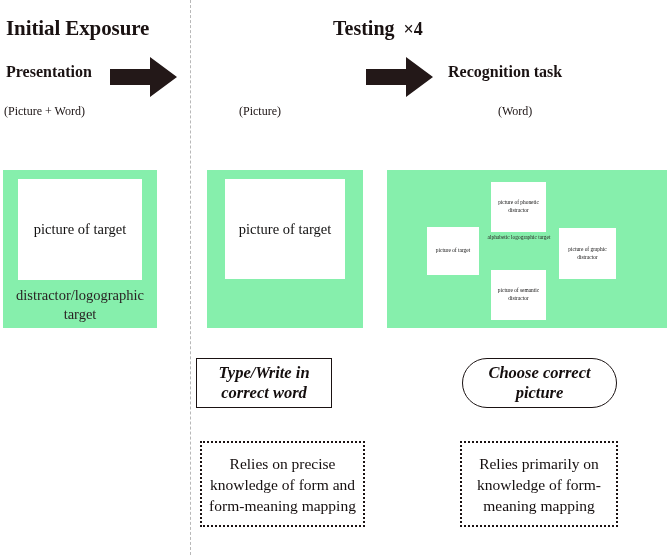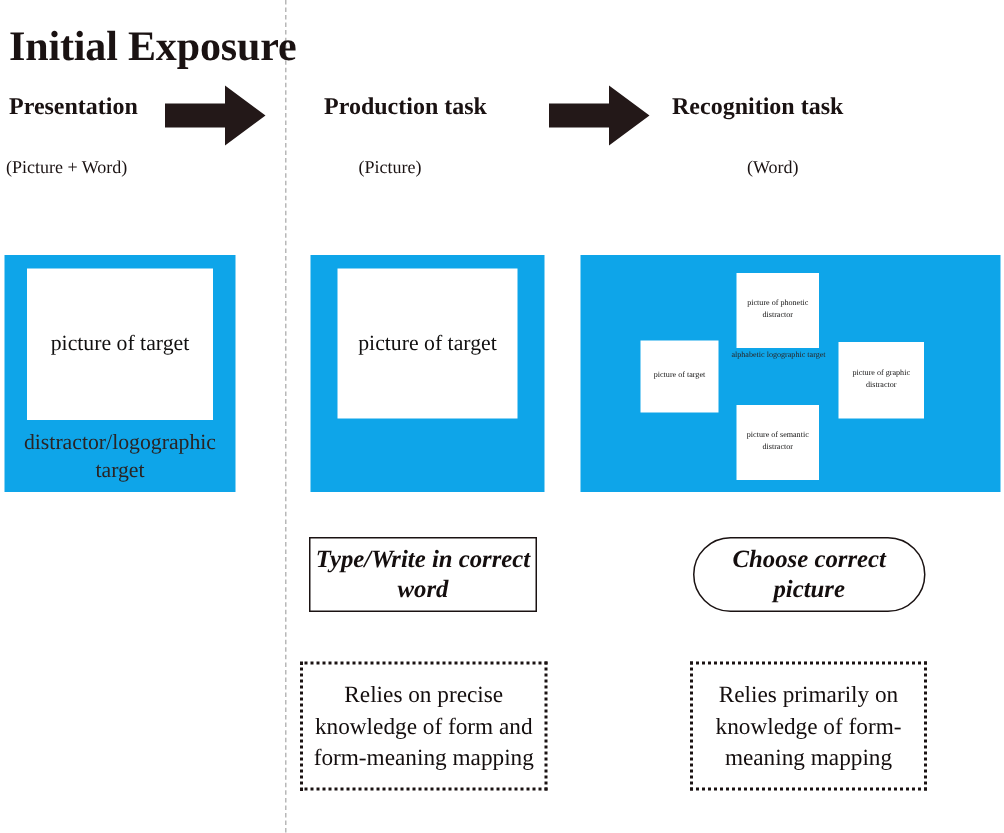--- a/index.html
+++ b/index.html
@@ -31,21 +31,21 @@
     width: 0px;
     height: 555px;
     border-left: 1px dashed #b8b8b8;
   }
 
   
   .hd-initial {
     position: absolute;
     left: 6px;
     top: 16px;
-    font-size: 28px;
+    font-size: 21px;
     font-weight: bold;
     letter-spacing: -0.1px;
     white-space: nowrap;
   }
   .hd-testing {
     position: absolute;
     left: 333px;
     top: 17px;
     font-size: 20px;
     font-weight: bold;
@@ -82,21 +82,21 @@
     height: 42px;
     color: #231818;
   }
   .arrow svg { display: block; width: 100%; height: 100%; }
   .arrow-1 { left: 110px; top: 56px; }
   .arrow-2 { left: 366px; top: 56px; }
 
   
   .panel {
     position: absolute;
-    background: #0ea5e9;
+    background: #86efac;
     box-sizing: border-box;
   }
   .panel-1 { left: 3px;   top: 170px; width: 154px; height: 158px; }
   .panel-2 { left: 207px; top: 170px; width: 156px; height: 158px; }
   .panel-3 { left: 387px; top: 170px; width: 280px; height: 158px; }
 
   .white-box {
     position: absolute;
     background: #ffffff;
     box-sizing: border-box;
@@ -163,21 +163,21 @@
     display: flex;
     align-items: center;
     justify-content: center;
     text-align: center;
     font-weight: bold;
     font-style: italic;
     font-size: 16.5px;
     line-height: 20px;
     color: #140e0e;
   }
-  .instr-1 { left: 206px; top: 358px; width: 152px; height: 50px; justify-content: flex-end; }
+  .instr-1 { left: 196px; top: 358px; width: 136px; height: 50px; justify-content: flex-end; }
   .instr-2 { left: 462px; top: 358px; width: 155px; height: 50px; border-radius: 25px; }
 
   
   .dotted {
     position: absolute;
     border: 2px dotted #1a1212;
     box-sizing: border-box;
     display: flex;
     align-items: center;
     justify-content: center;
@@ -192,24 +192,26 @@
 </style>
 </head>
 <body>
 
 <div class="stage">
 
   <div class="divider"></div>
 
   <div class="hd-initial">Initial Exposure</div>
 
+  <div class="hd-testing">
+    <span>Testing</span><span class="x4">×4</span>
+  </div>
 
   <div class="sub sub-presentation">Presentation</div>
 
-  <div class="sub sub-production">Production task</div>
 
   <div class="sub sub-recognition">Recognition task</div>
 
   <div class="paren paren-pw">(Picture + Word)</div>
 
   <div class="paren paren-p">(Picture)</div>
 
   <div class="paren paren-w">(Word)</div>
 
   <div class="arrow arrow-1">

